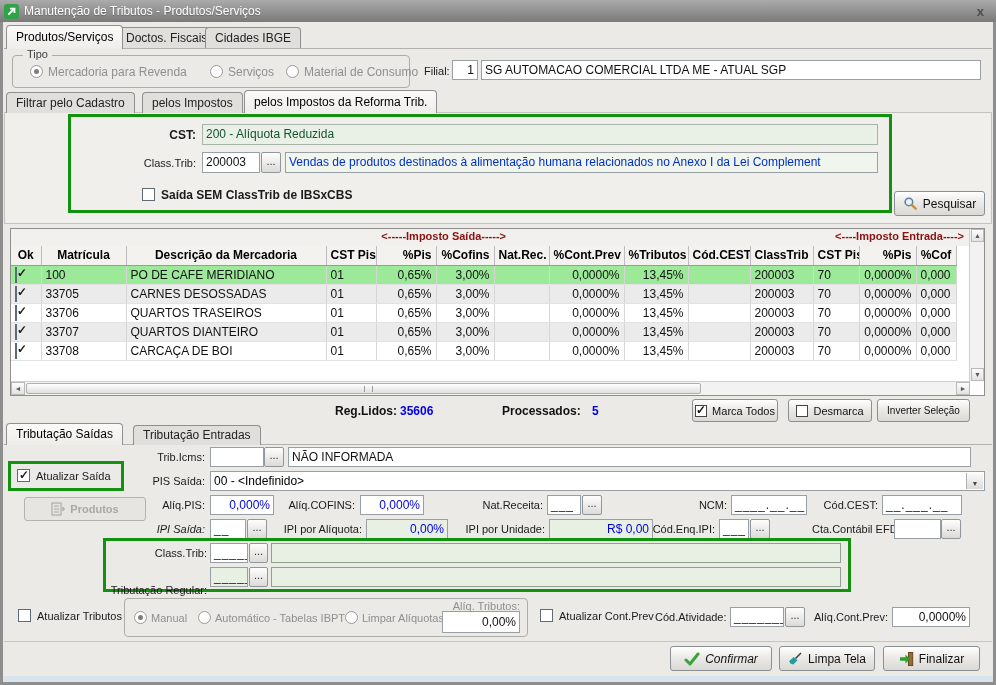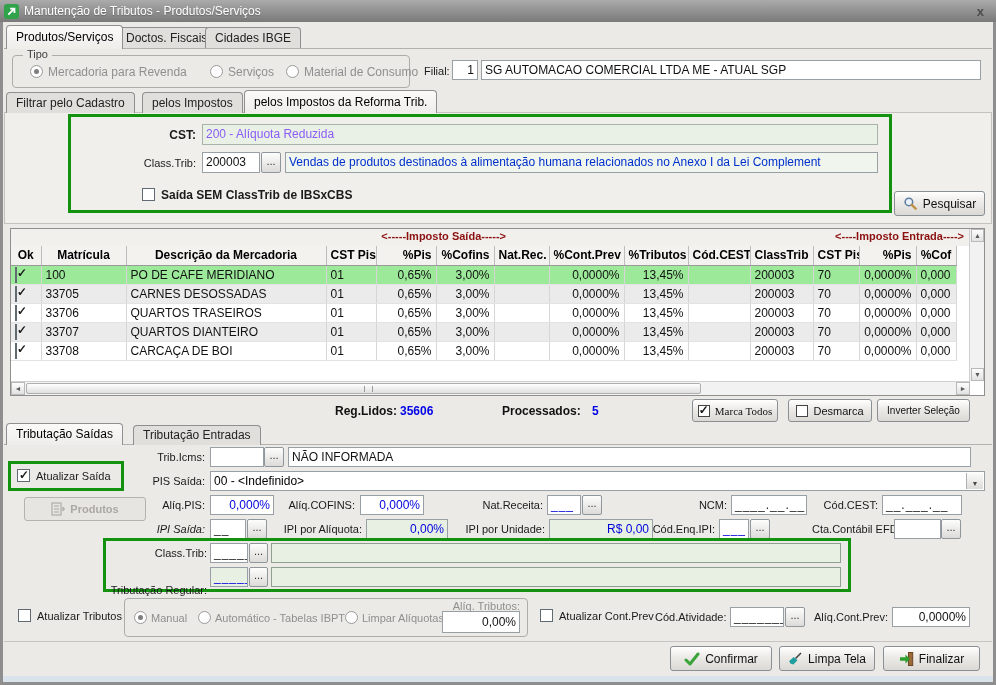--- a/index.html
+++ b/index.html
@@ -112,21 +112,21 @@
   <div class="fld" style="left:481px; top:60px; width:500px;">SG AUTOMACAO COMERCIAL LTDA ME - ATUAL SGP</div>
 
   <div class="tab inactive" style="left:6px; top:92px; height:21px; line-height:20px;">Filtrar pelo Cadastro</div>
   <div class="tab inactive" style="left:142px; top:92px; height:21px; line-height:20px;">pelos Impostos</div>
   <div class="tab active" style="left:244px; top:90px; height:23px; line-height:22px;">pelos Impostos da Reforma Trib.</div>
   <div class="abs" style="left:4px; top:112px; width:988px; height:112px; background:#f0efec; border:1px solid #c4c2be;"></div>
 
   <div class="greenbox" style="left:68px; top:114px; width:824px; height:99px;"></div>
 
   <span class="lbl" style="left:130px; top:125px; width:66px; font-weight:bold; font-size:12px;">CST:</span>
-  <div class="fld" style="left:202px; top:124px; width:676px; height:21px; background:#e9f0e5; border-color:#a9b4a9; color:#8b5cf6;">200 - Alíquota Reduzida</div>
+  <div class="fld" style="left:202px; top:124px; width:676px; height:21px; background:#e9f0e5; border-color:#a9b4a9; color:#14532d;">200 - Alíquota Reduzida</div>
 
   <span class="lbl" style="left:108px; top:153px; width:88px;">Class.Trib:</span>
   <div class="fld" style="left:202px; top:152px; width:58px; height:21px;">200003</div>
   <div class="dots" style="left:261px; top:152px; height:21px; line-height:17px;">...</div>
   <div class="fld" style="left:285px; top:152px; width:593px; height:21px; background:#f0f5ee; color:#0030cc;">Vendas de produtos destinados à alimentação humana relacionados no Anexo I da Lei Complement</div>
 
   <span class="cb" style="left:142px; top:188px;"></span>
   <span class="lbl" style="left:161px; top:185px; text-align:left; font-weight:bold; font-size:12px;">Saída SEM ClassTrib de IBSxCBS</span>
 
   <div class="btn" style="left:894px; top:191px; width:91px; height:25px;">
@@ -269,21 +269,21 @@
       <span class="sb-btn" style="right:0;">►</span>
       <span class="hthumb"></span>
     </div>
   </div>
 
   <span class="sum-lbl" style="left:335px; top:404px;">Reg.Lidos:</span>
   <span class="blue-b" style="left:400px; top:404px;">35606</span>
   <span class="sum-lbl" style="left:502px; top:404px;">Processados:</span>
   <span class="blue-b" style="left:592px; top:404px;">5</span>
 
-  <div class="btn" style="left:692px; top:399px; width:86px; height:23px; font-size:11px;font-family:Liberation Serif, serif;">
+  <div class="btn" style="left:692px; top:399px; width:86px; height:23px; font-size:11px;">
     <span class="mini-box on"></span>
     <span>Marca Todos</span>
   </div>
   <div class="btn" style="left:788px; top:399px; width:84px; height:23px; font-size:11px;">
     <span class="mini-box"></span>
     <span>Desmarca</span>
   </div>
   <div class="btn" style="left:877px; top:399px; width:93px; height:23px; font-size:10px;">
     <span>Inverter Seleção</span>
   </div>
@@ -372,21 +372,21 @@
   <span class="cb" style="left:540px; top:609px;"></span>
   <span class="lbl" style="left:559px; top:606px; text-align:center;">Atualizar Cont.Prev</span>
   <span class="lbl" style="left:655px; top:607px; width:70px;">Cód.Atividade:</span>
   <div class="fld maskdark" style="left:730px; top:607px; width:54px;">________</div>
   <div class="dots" style="left:785px; top:607px;">...</div>
   <span class="lbl" style="left:813px; top:607px; width:75px;">Alíq.Cont.Prev:</span>
   <div class="fld" style="left:892px; top:607px; width:78px; text-align:right; color:#111;">0,0000%</div>
 
   <div class="pageline" style="left:4px; top:641px; width:988px; border-color:#c6c4c0;"></div>
 
-  <div class="btn" style="left:670px; top:646px; width:102px; height:25px;">
+  <div class="btn" style="left:670px; top:646px; width:102px; height:25px;font-style:italic;">
     <span>
       <svg width="16" height="14" viewBox="0 0 16 14">
           <path d="M2 8 L6 12 L14 2" fill="none" stroke="#3aa33a" stroke-width="3" stroke-linecap="round" stroke-linejoin="round"></path>
         </svg>
     </span>
     <span>Confirmar</span>
   </div>
   <div class="btn" style="left:779px; top:646px; width:96px; height:25px;">
     <span>
       <svg width="15" height="15" viewBox="0 0 15 15">

